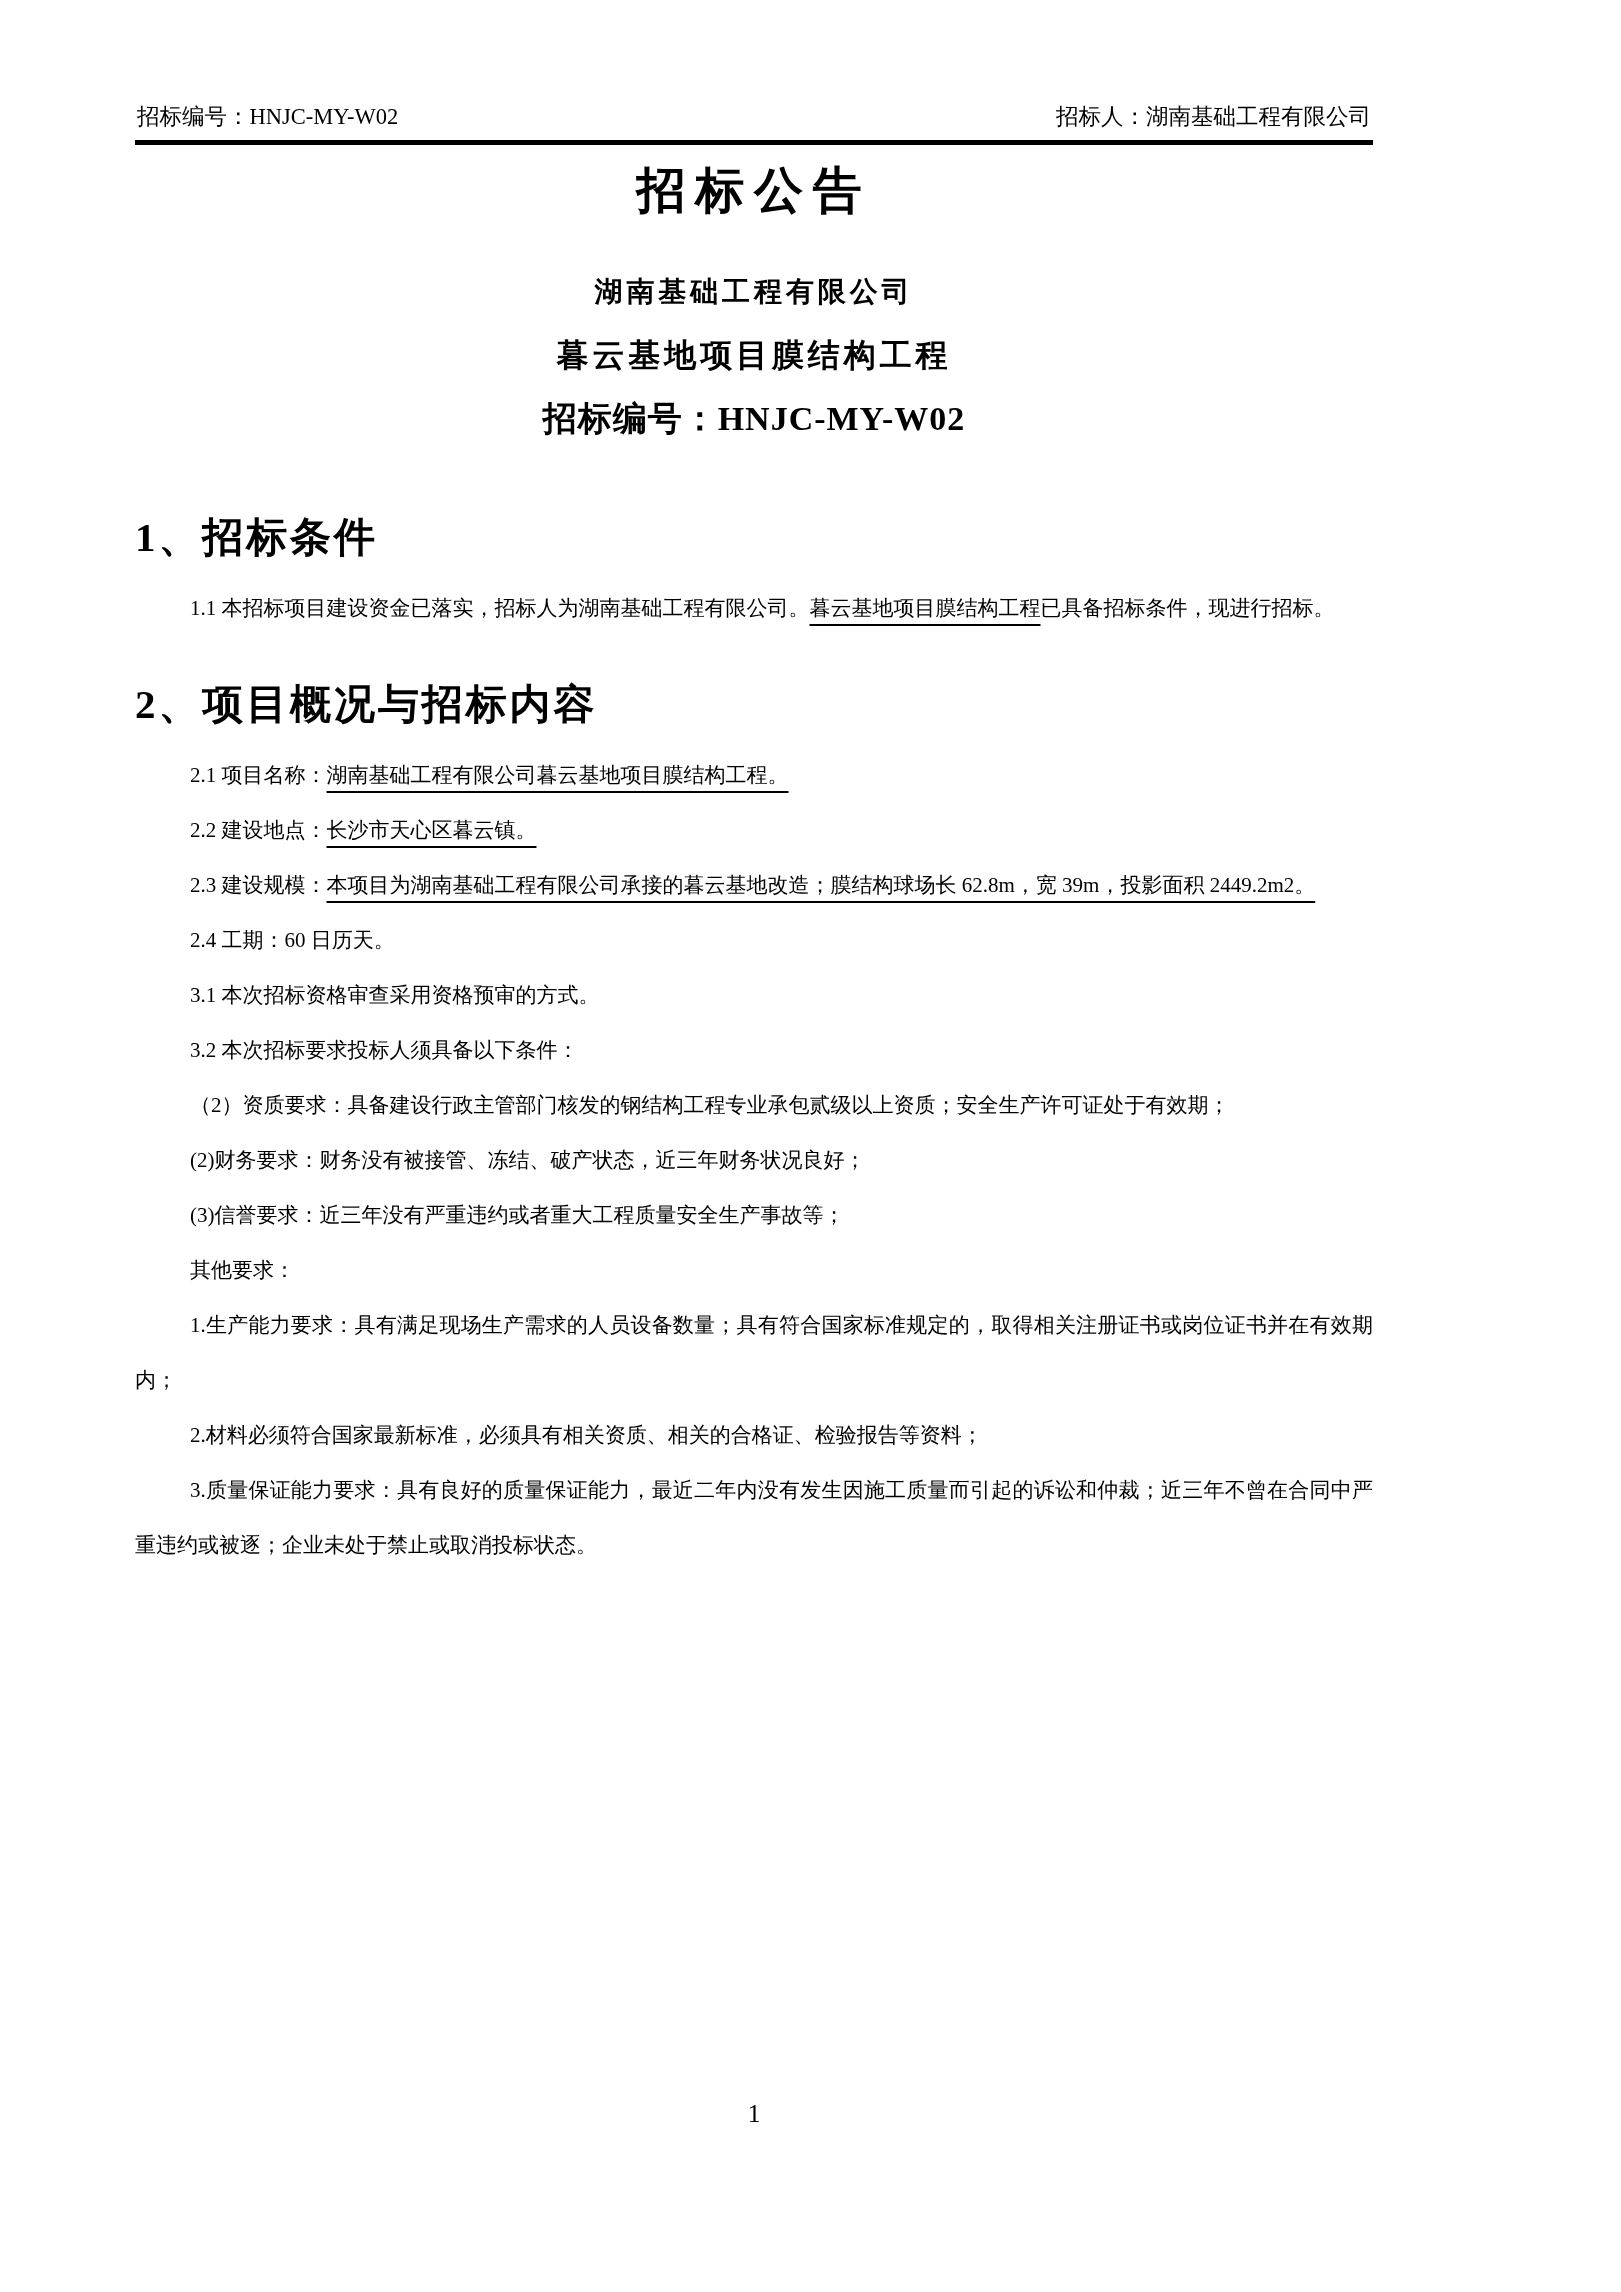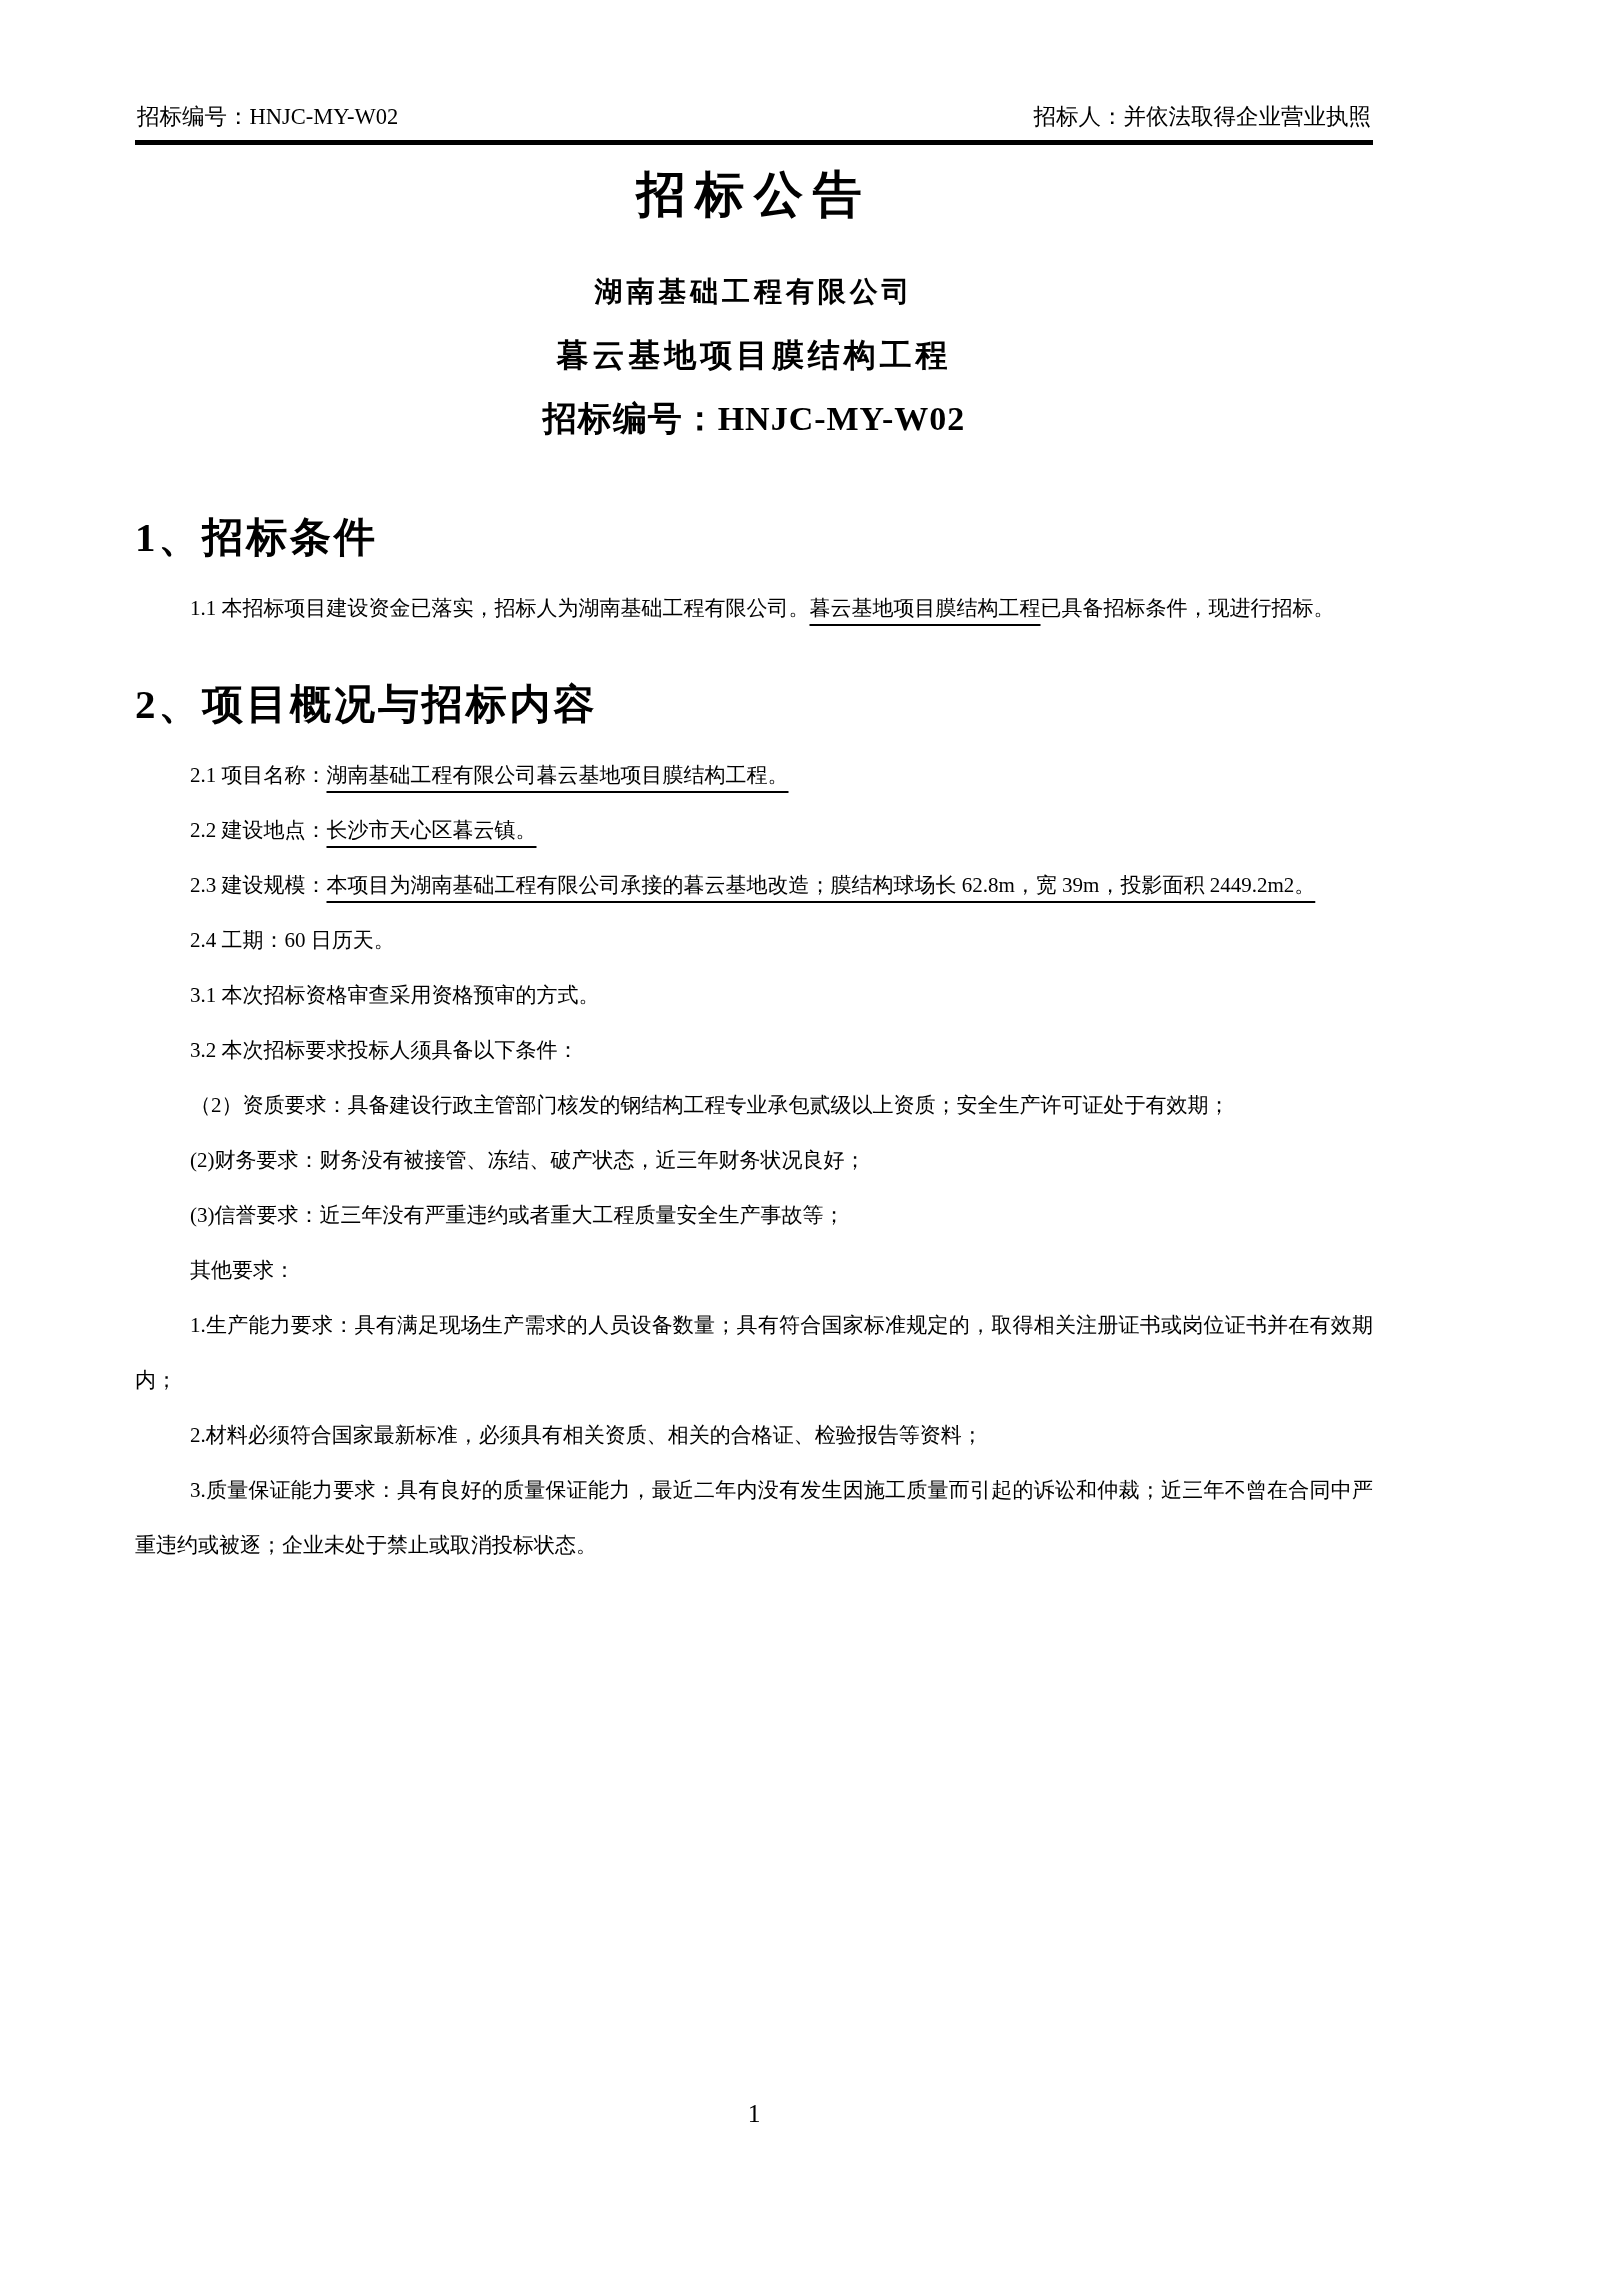--- a/index.html
+++ b/index.html
@@ -22,21 +22,21 @@
     align-items: flex-end;
     margin: 0 135px;
     padding: 102px 2px 8.8px 2px;
     border-bottom: 5.9px solid #000000;
     font-size: 22.5px;
     line-height: 29px;
   }
   .title {
     margin: 19.6px 0 0 0;
     text-align: center;
-    font-family: Liberation Serif, serif;
+    font-family: Liberation Mono, monospace;
     font-weight: bold;
     font-size: 49px;
     letter-spacing: 9.8px;
     line-height: 61px;
   }
   .sub {
     text-align: center;
     font-weight: bold;
   }
   .sub1 { margin-top: 47px; font-size: 28px; letter-spacing: 3.9px; line-height: 39px; }
@@ -75,21 +75,21 @@
     line-height: 31px;
   }
 </style>
 </head>
 <body>
 
 <div class="page">
 
   <div class="hdr">
     <span>招标编号：HNJC-MY-W02</span>
-    <span>招标人：并依法取得企业营业执照</span>
+    <span>招标人：湖南基础工程有限公司</span>
   </div>
 
   <div class="title">招标公告</div>
 
   <div class="sub sub1">湖南基础工程有限公司</div>
   <div class="sub sub2">暮云基地项目膜结构工程</div>
   <div class="sub sub3">招标编号：HNJC-MY-W02</div>
 
   <div class="content">
 

